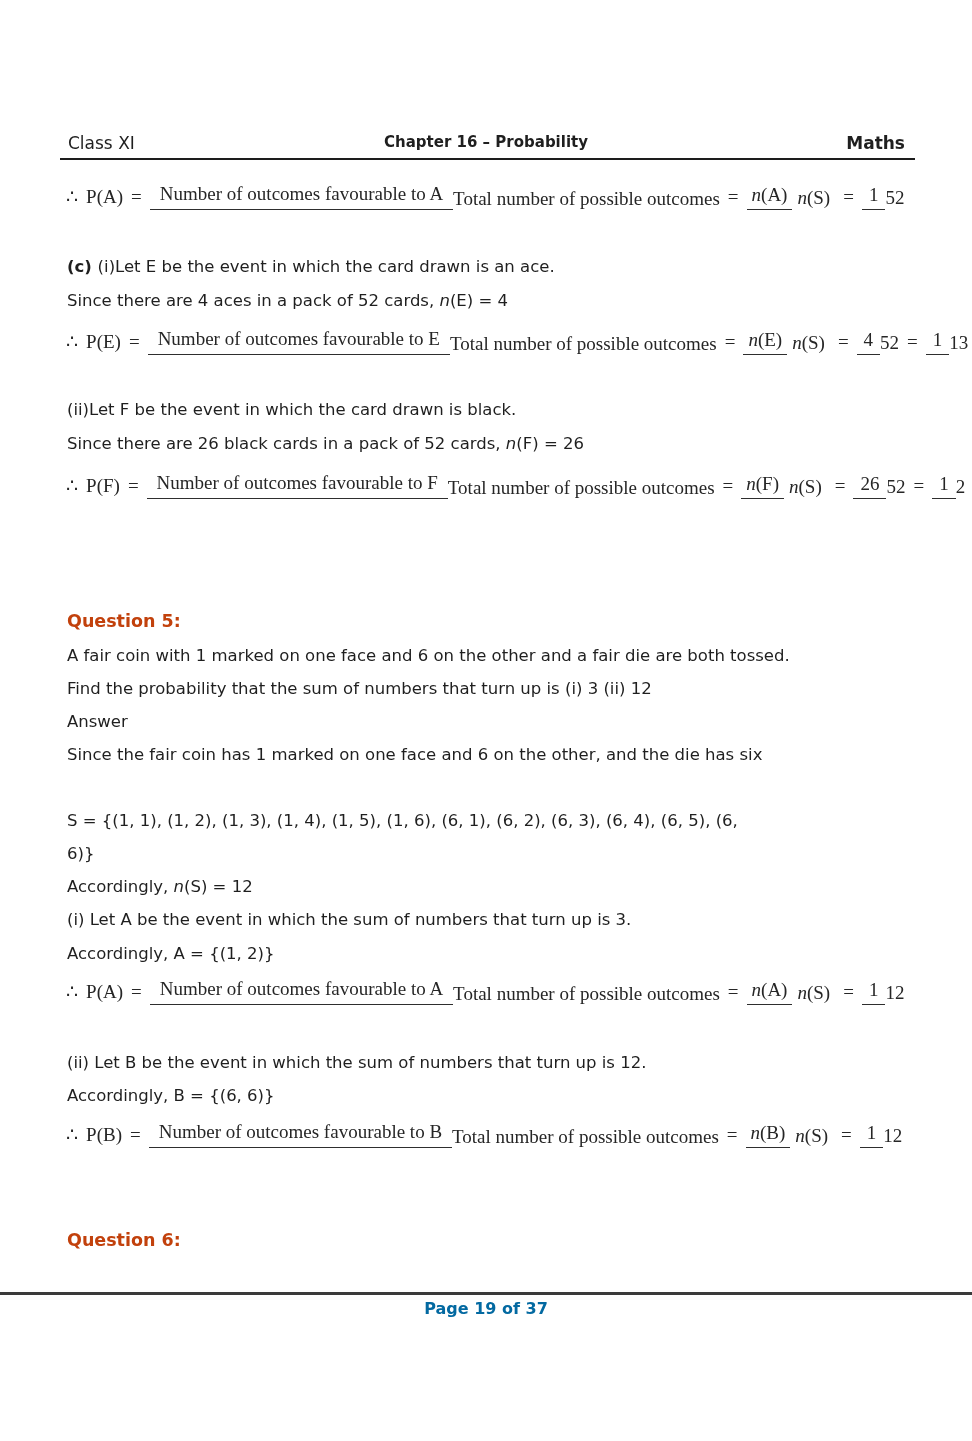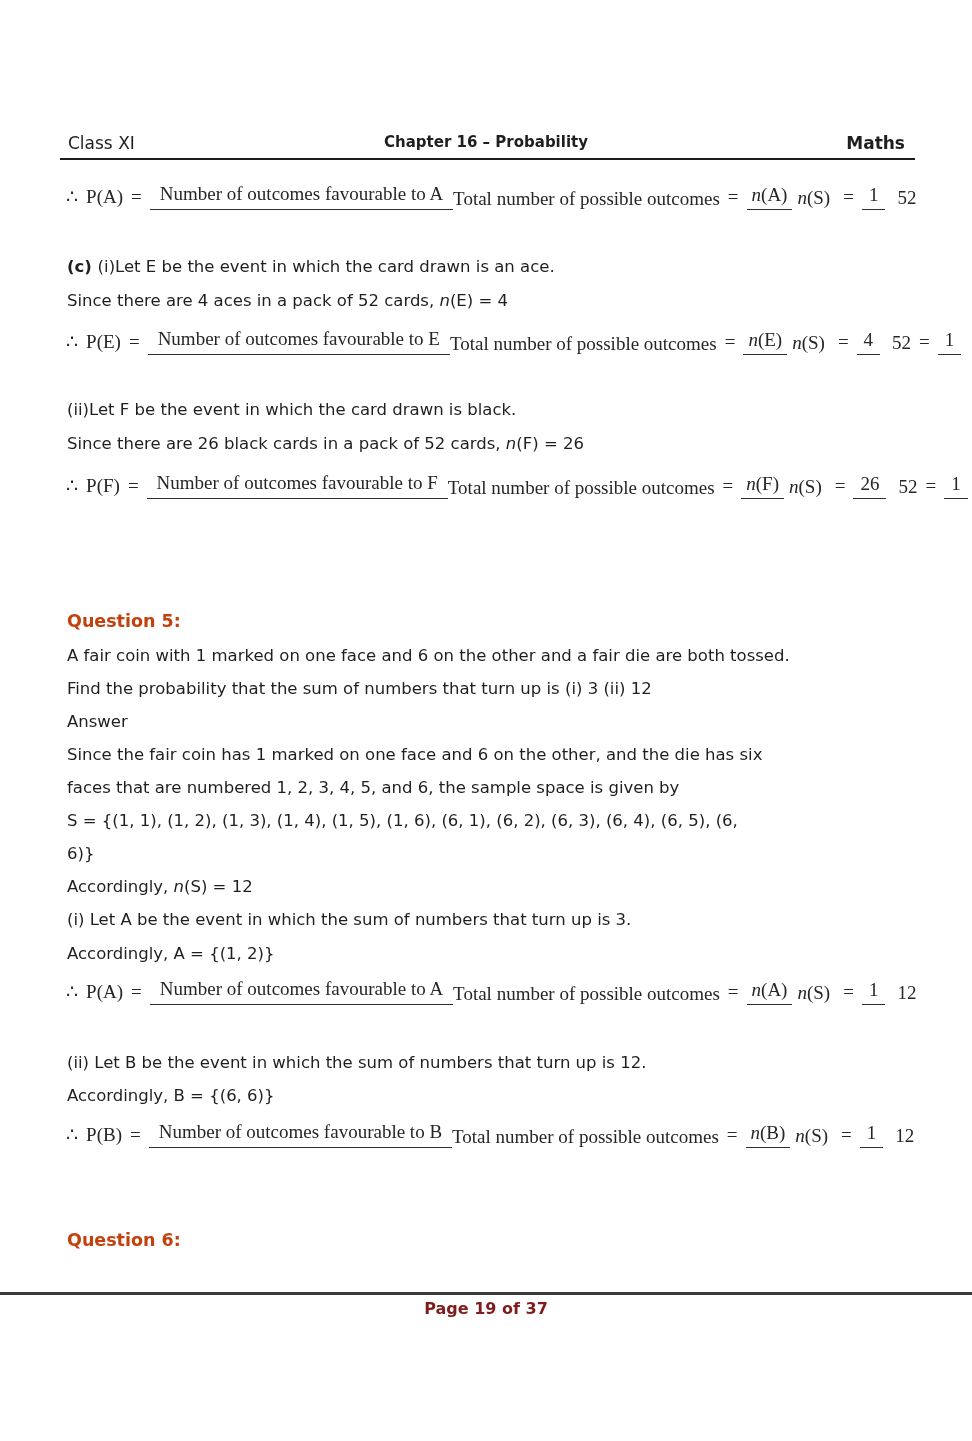--- a/index.html
+++ b/index.html
@@ -23,24 +23,24 @@
     font-family:"Liberation Serif","DejaVu Serif",serif;color:#262626;font-size:19px;white-space:nowrap;
   }
   .formula i{font-style:italic;}
   .frac{display:inline-flex;flex-direction:row;align-items:center;line-height:1.18;text-align:center;}
   .frac .num{border-bottom:1.6px solid #2e2e2e;}
   .big .num{padding:0 10px 4px;}
   .big .den{padding-top:4px;}
   .nfrac .num{padding:0 5px 3px;}
   .nfrac .den{padding:3px 5px 0;}
   .tailf .num{padding:0 7px 3px;}
-  .tailf .den{padding-top:3px;margin-left:12px;}
+  .tailf .den{padding-top:3px;}
   
   .footer-rule{position:absolute;left:0;top:1292px;width:972px;height:2.5px;background:#3a3a3a;}
-  .footer-label{position:absolute;left:0;top:1299px;width:100%;text-align:center;font-weight:bold;font-size:16px;color:#7f1d1d;}
+  .footer-label{position:absolute;left:0;top:1299px;width:100%;text-align:center;font-weight:bold;font-size:16px;color:#0369a1;}
 </style>
 </head>
 <body>
 
 <div class="page">
 
   <div class="header-left">Class XI</div>
   <div class="header-center">Chapter 16 – Probability</div>
   <div class="header-right">Maths</div>
   <div class="header-rule"></div>
@@ -119,21 +119,20 @@
       <span class="num">1</span>
       <span class="den">2</span>
     </span>
   </div>
 
   <div class="heading" style="top:611px">Question 5:</div>
   <div class="line" style="top:645px">A fair coin with 1 marked on one face and 6 on the other and a fair die are both tossed.</div>
   <div class="line" style="top:678px">Find the probability that the sum of numbers that turn up is (i) 3 (ii) 12</div>
   <div class="line" style="top:711px">Answer</div>
   <div class="line" style="top:744px">Since the fair coin has 1 marked on one face and 6 on the other, and the die has six</div>
-  <div class="line" style="top:777px">faces that are numbered 1, 2, 3, 4, 5, and 6, the sample space is given by</div>
   <div class="line" style="top:810px">S = {(1, 1), (1, 2), (1, 3), (1, 4), (1, 5), (1, 6), (6, 1), (6, 2), (6, 3), (6, 4), (6, 5), (6,</div>
   <div class="line" style="top:843px">6)}</div>
   <div class="line" style="top:876px"><span>Accordingly, </span><i>n</i><span>(S) = 12</span></div>
   <div class="line" style="top:909px">(i) Let A be the event in which the sum of numbers that turn up is 3.</div>
   <div class="line" style="top:943px">Accordingly, A = {(1, 2)}</div>
 
   <div class="formula" style="top:978px">
     <span>∴</span>
     <span>P(A)</span>
     <span>=</span>

